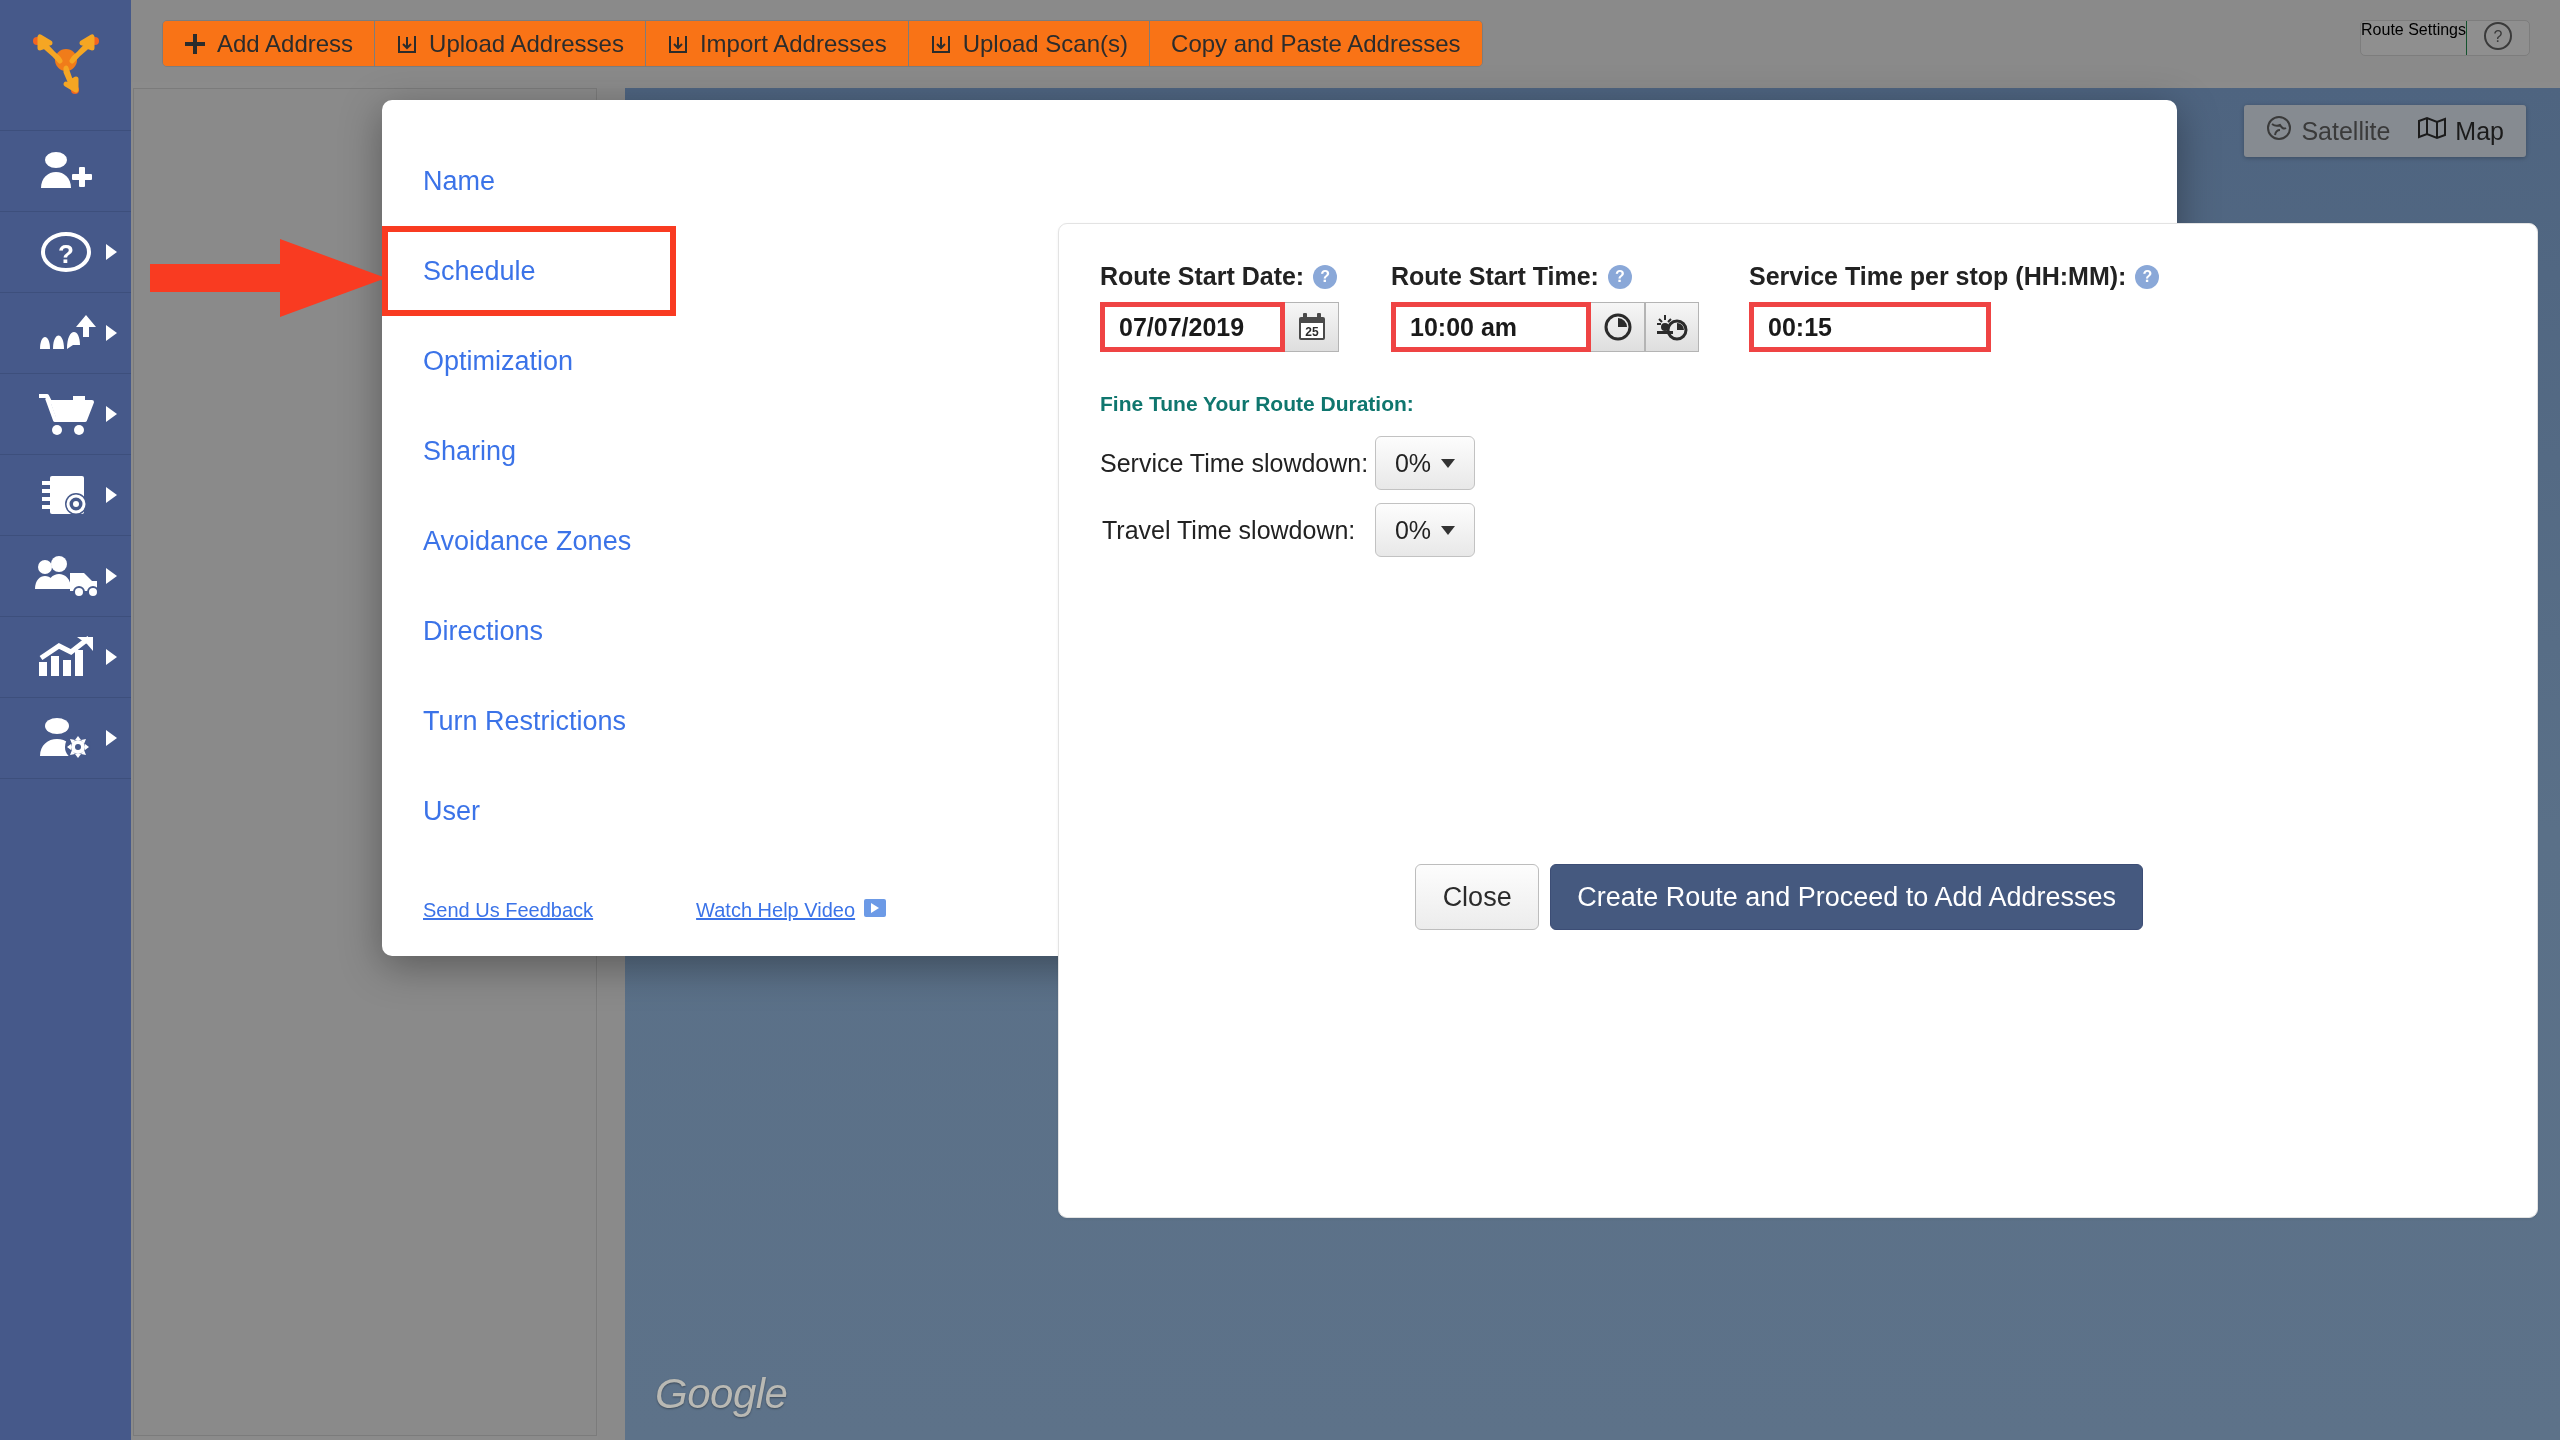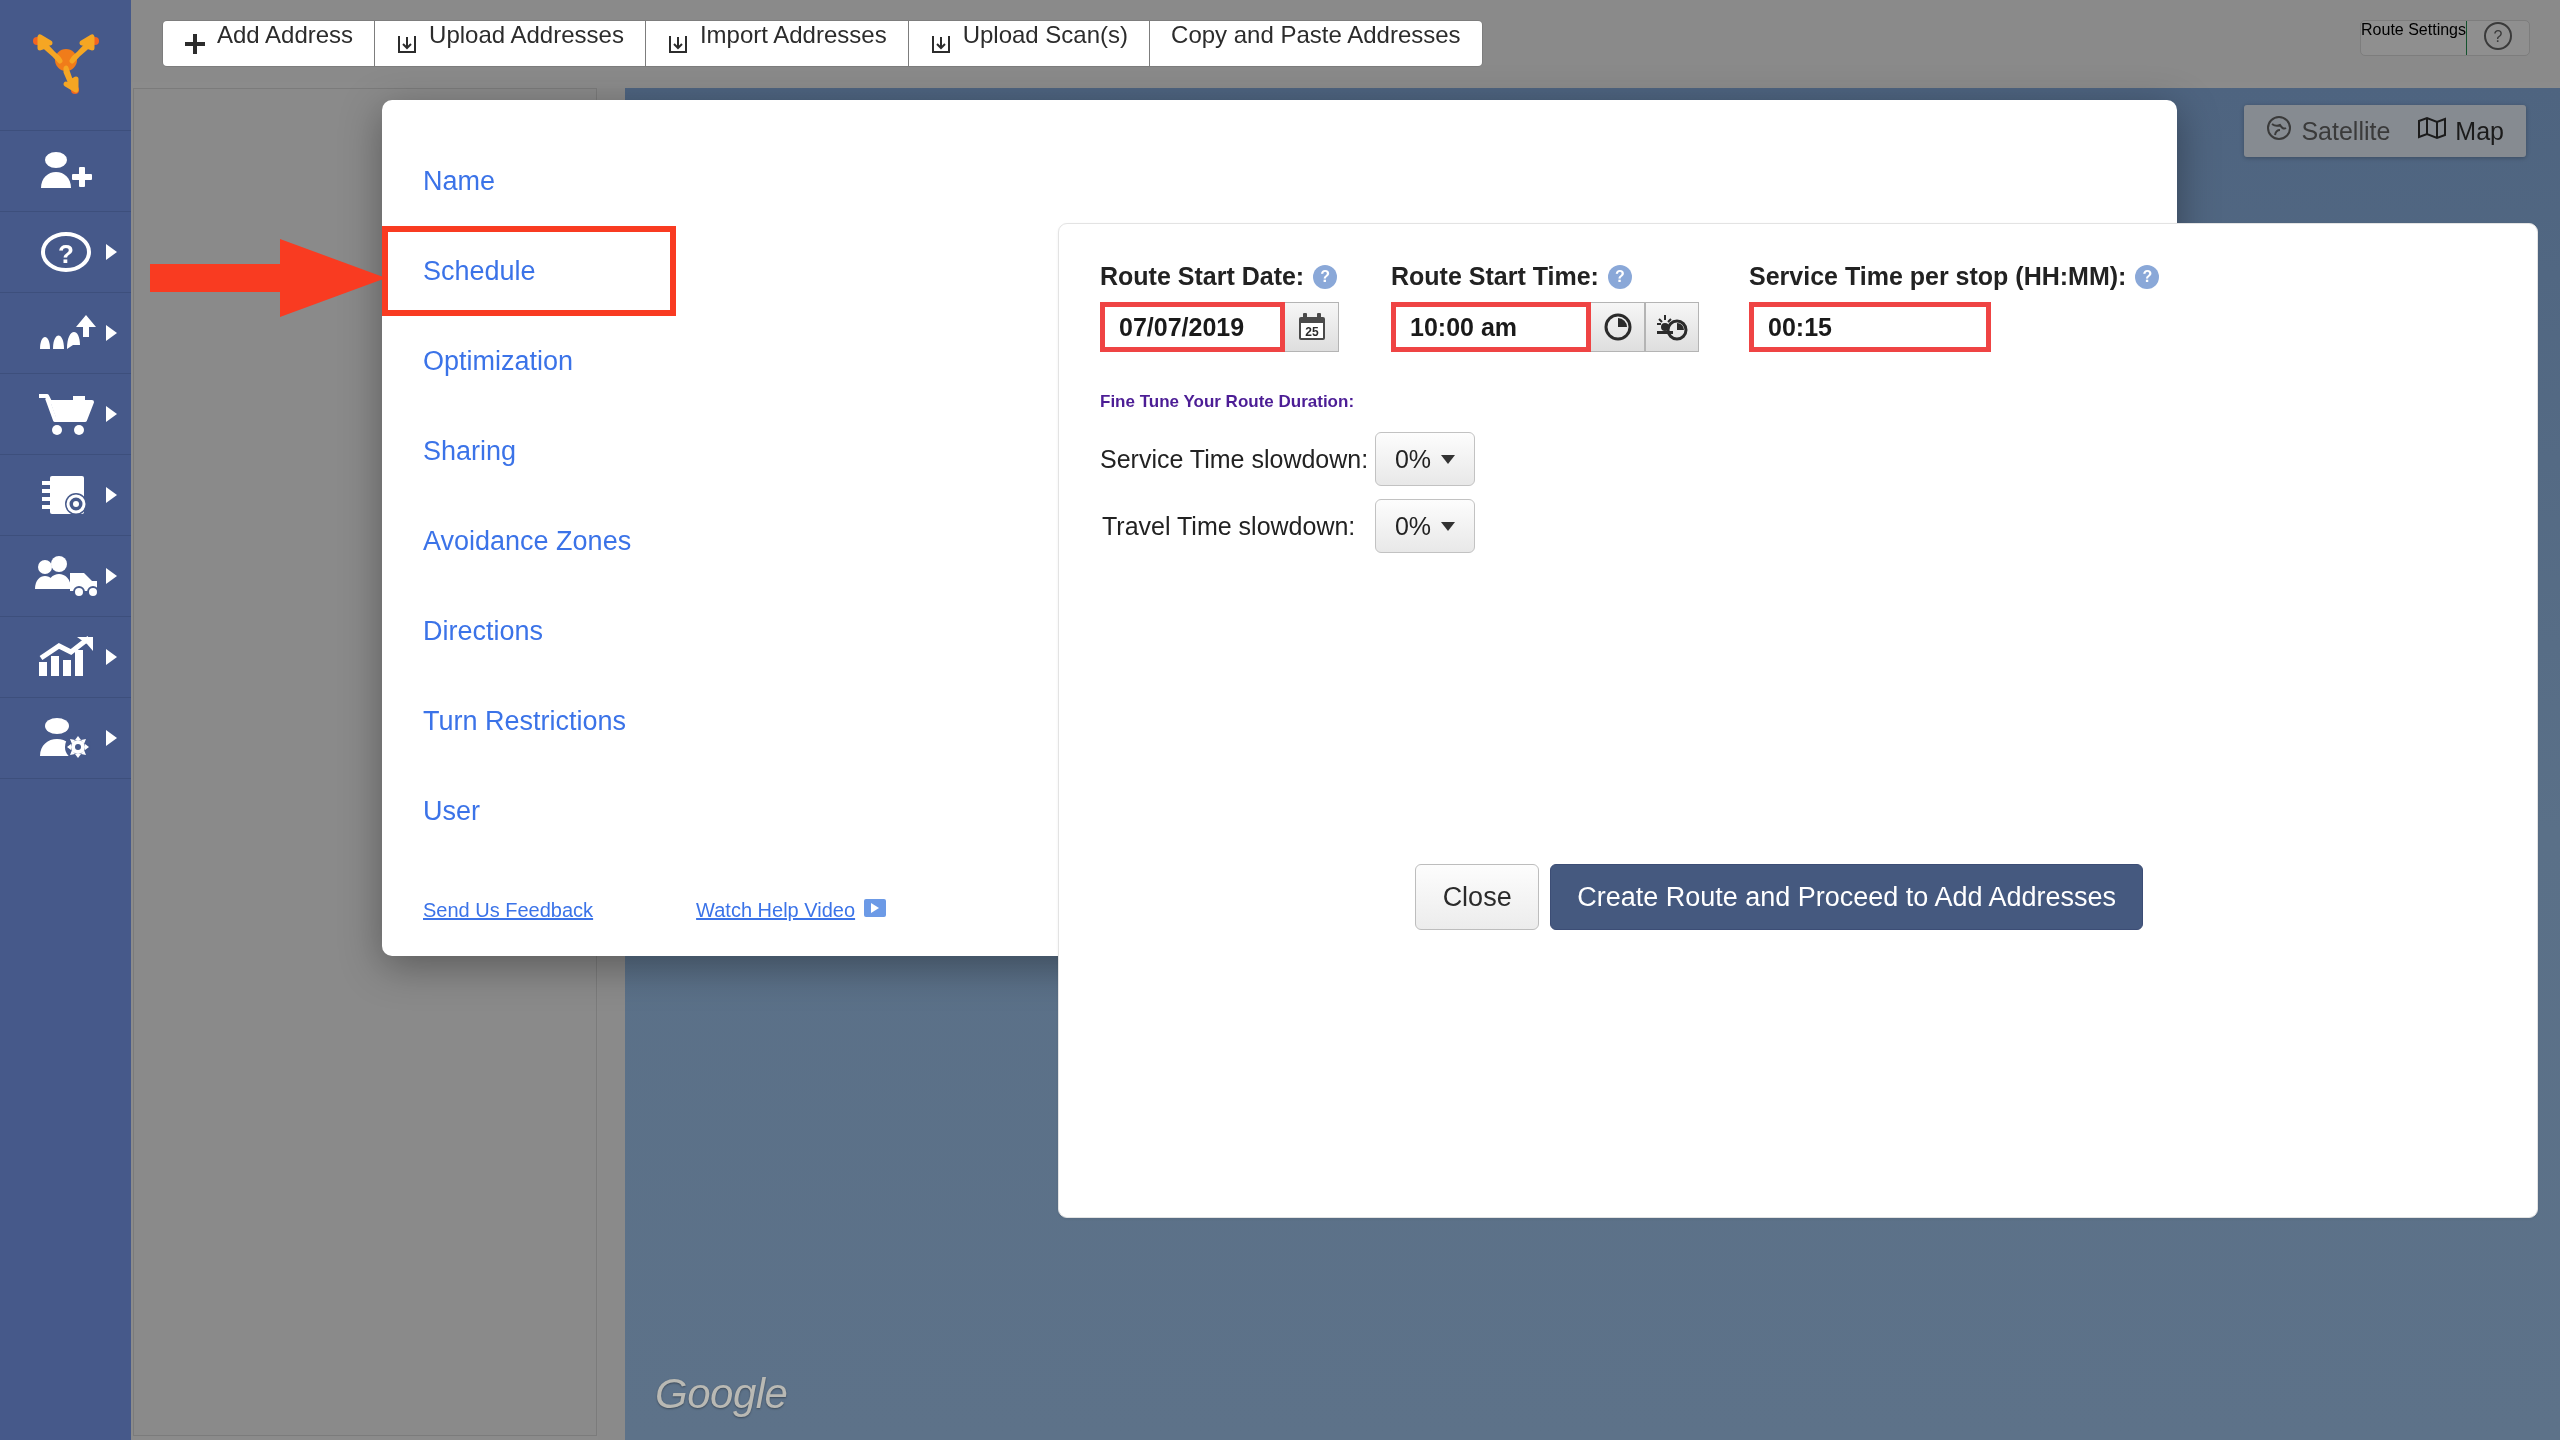--- a/index.html
+++ b/index.html
@@ -46,24 +46,24 @@
   .topbar {
     position: absolute; left: 131px; top: 0; right: 0; height: 82px;
     background: #8a8a8a;
   }
   .btn-group {
     position: absolute; top: 20px; left: 31px;
     display: flex; border: 1px solid #7d7d7d; border-radius: 5px; overflow: hidden;
     background: #8f8f8f;
   }
   .btn-group .tbtn {
-    display: flex; gap: 11px;
+    display: flex; align-items: center; gap: 11px;
     padding: 0 21px; height: 45px;
     font-size: 24px; color: #2c2c2c;
-    background: #ffffff;
+    background: #f97316;
     border-right: 1px solid #7d7d7d;
     white-space: nowrap;
   }
   .btn-group .tbtn:last-child { border-right: none; }
   .tbtn .ic { display: inline-flex; align-items: center; }
 
   .rightgroup {
     position: absolute; top: 20px; right: 30px;
     display: flex; border: 1px solid #7d7d7d; border-radius: 5px; overflow: hidden;
     background: #8f8f8f;
@@ -166,21 +166,21 @@
     width: 54px; height: 50px;
     border: 1px solid #b4b4b4; border-left: none;
     background: linear-gradient(180deg,#f6f6f6,#dedede);
     display: flex; align-items: center; justify-content: center;
   }
   .adorn + .adorn { border-left: 1px solid #b4b4b4; }
 
   .finetune {
     padding: 40px 0 0 41px;
   }
-  .ft-title { font-size: 17px; font-weight: bold; color: #4c1d95; margin-bottom: 20px; }
+  .ft-title { font-size: 21px; font-weight: bold; color: #0f766e; margin-bottom: 20px; }
   .ft-row { display: flex; align-items: center; margin-bottom: 13px; }
   .ft-label { font-size: 25px; color: #222; width: 275px; }
   .ft-select {
     min-width: 100px; height: 54px;
     border: 1px solid #c2c2c2; border-radius: 6px;
     background: linear-gradient(180deg,#fdfdfd,#e8e8e8);
     display: inline-flex; align-items: center; justify-content: center; gap: 10px;
     font-size: 25px; color: #222; padding: 0 18px;
   }
   .ft-select .dncaret {

